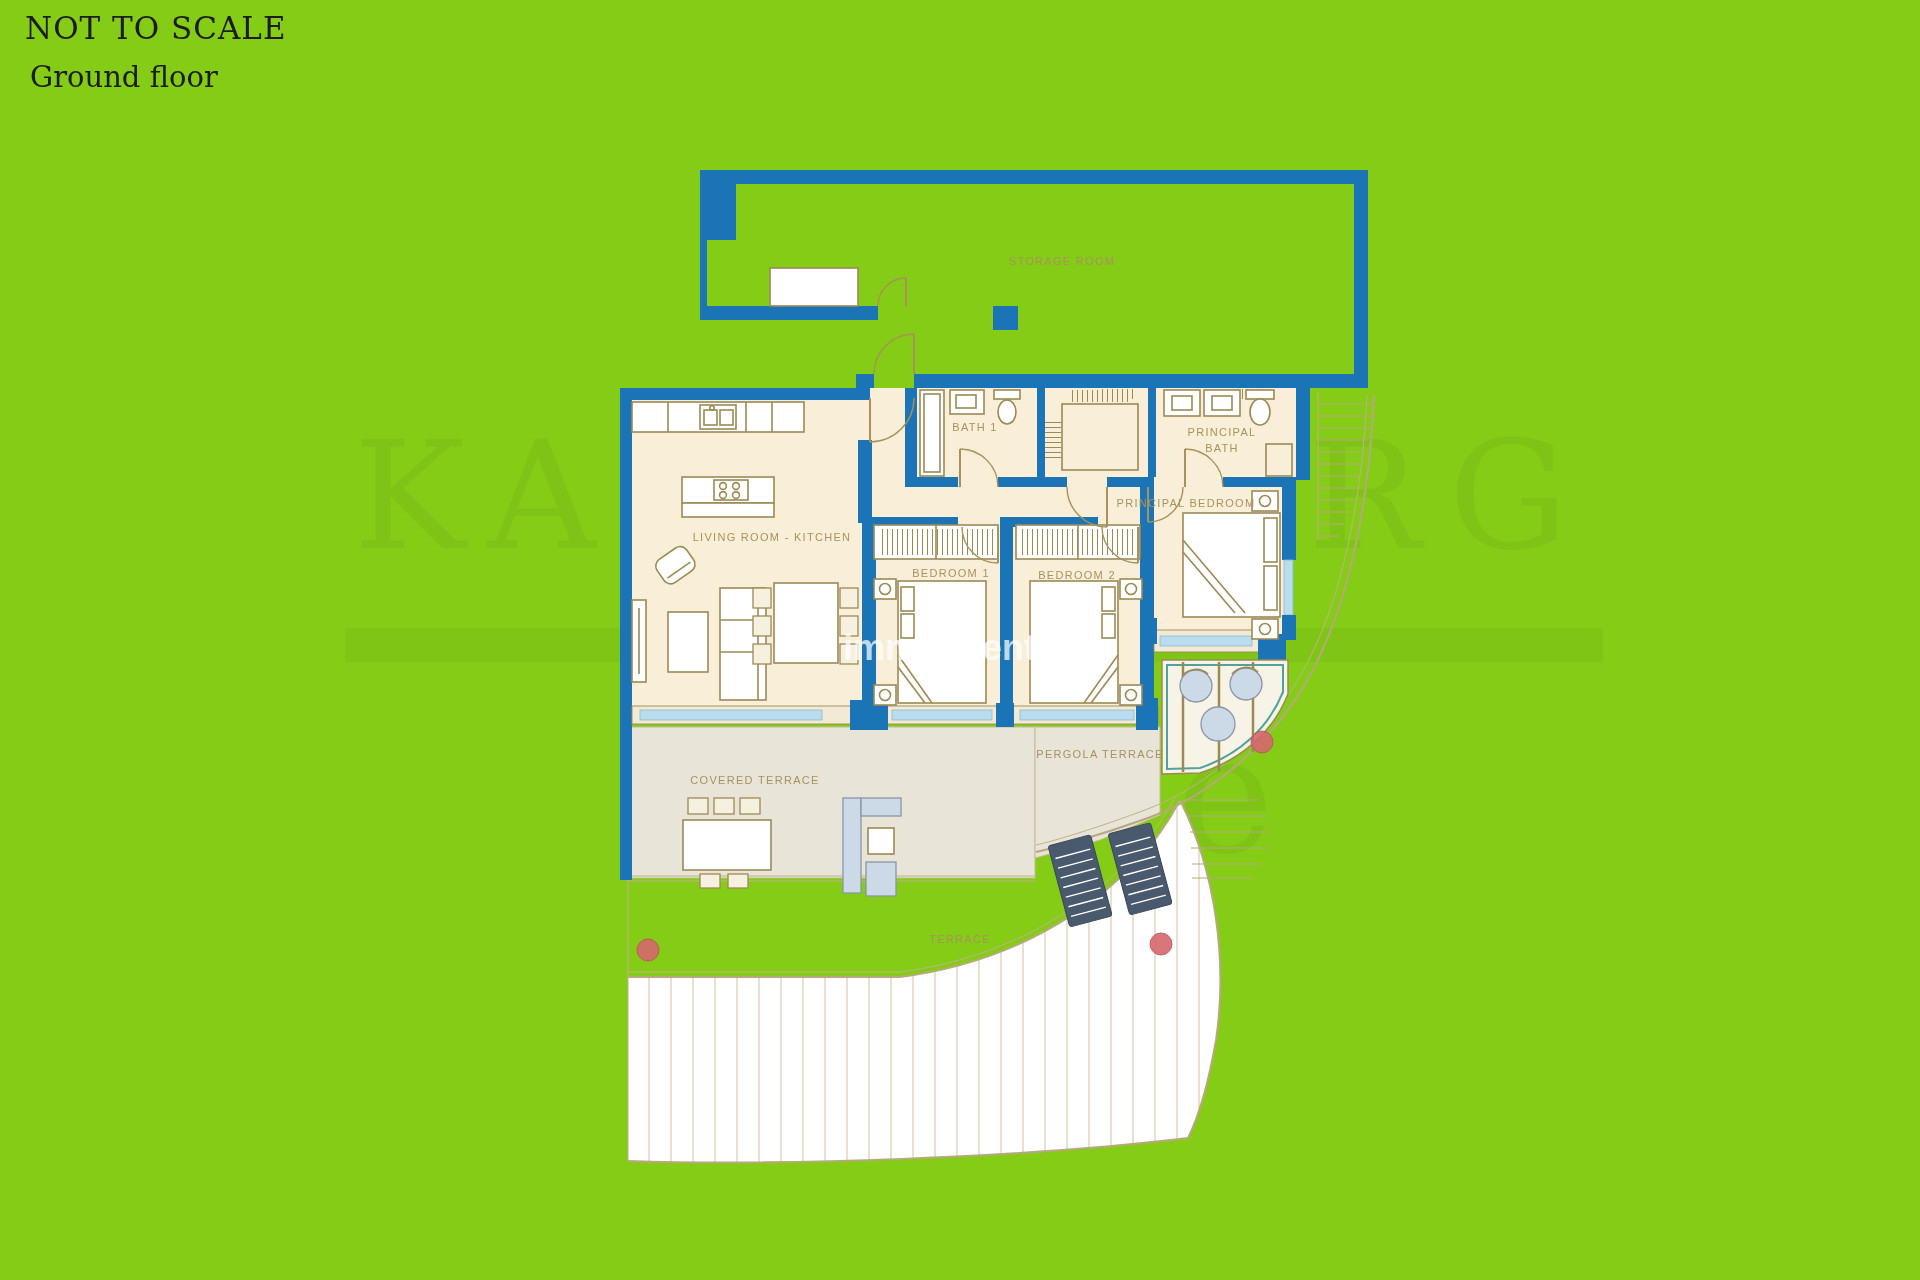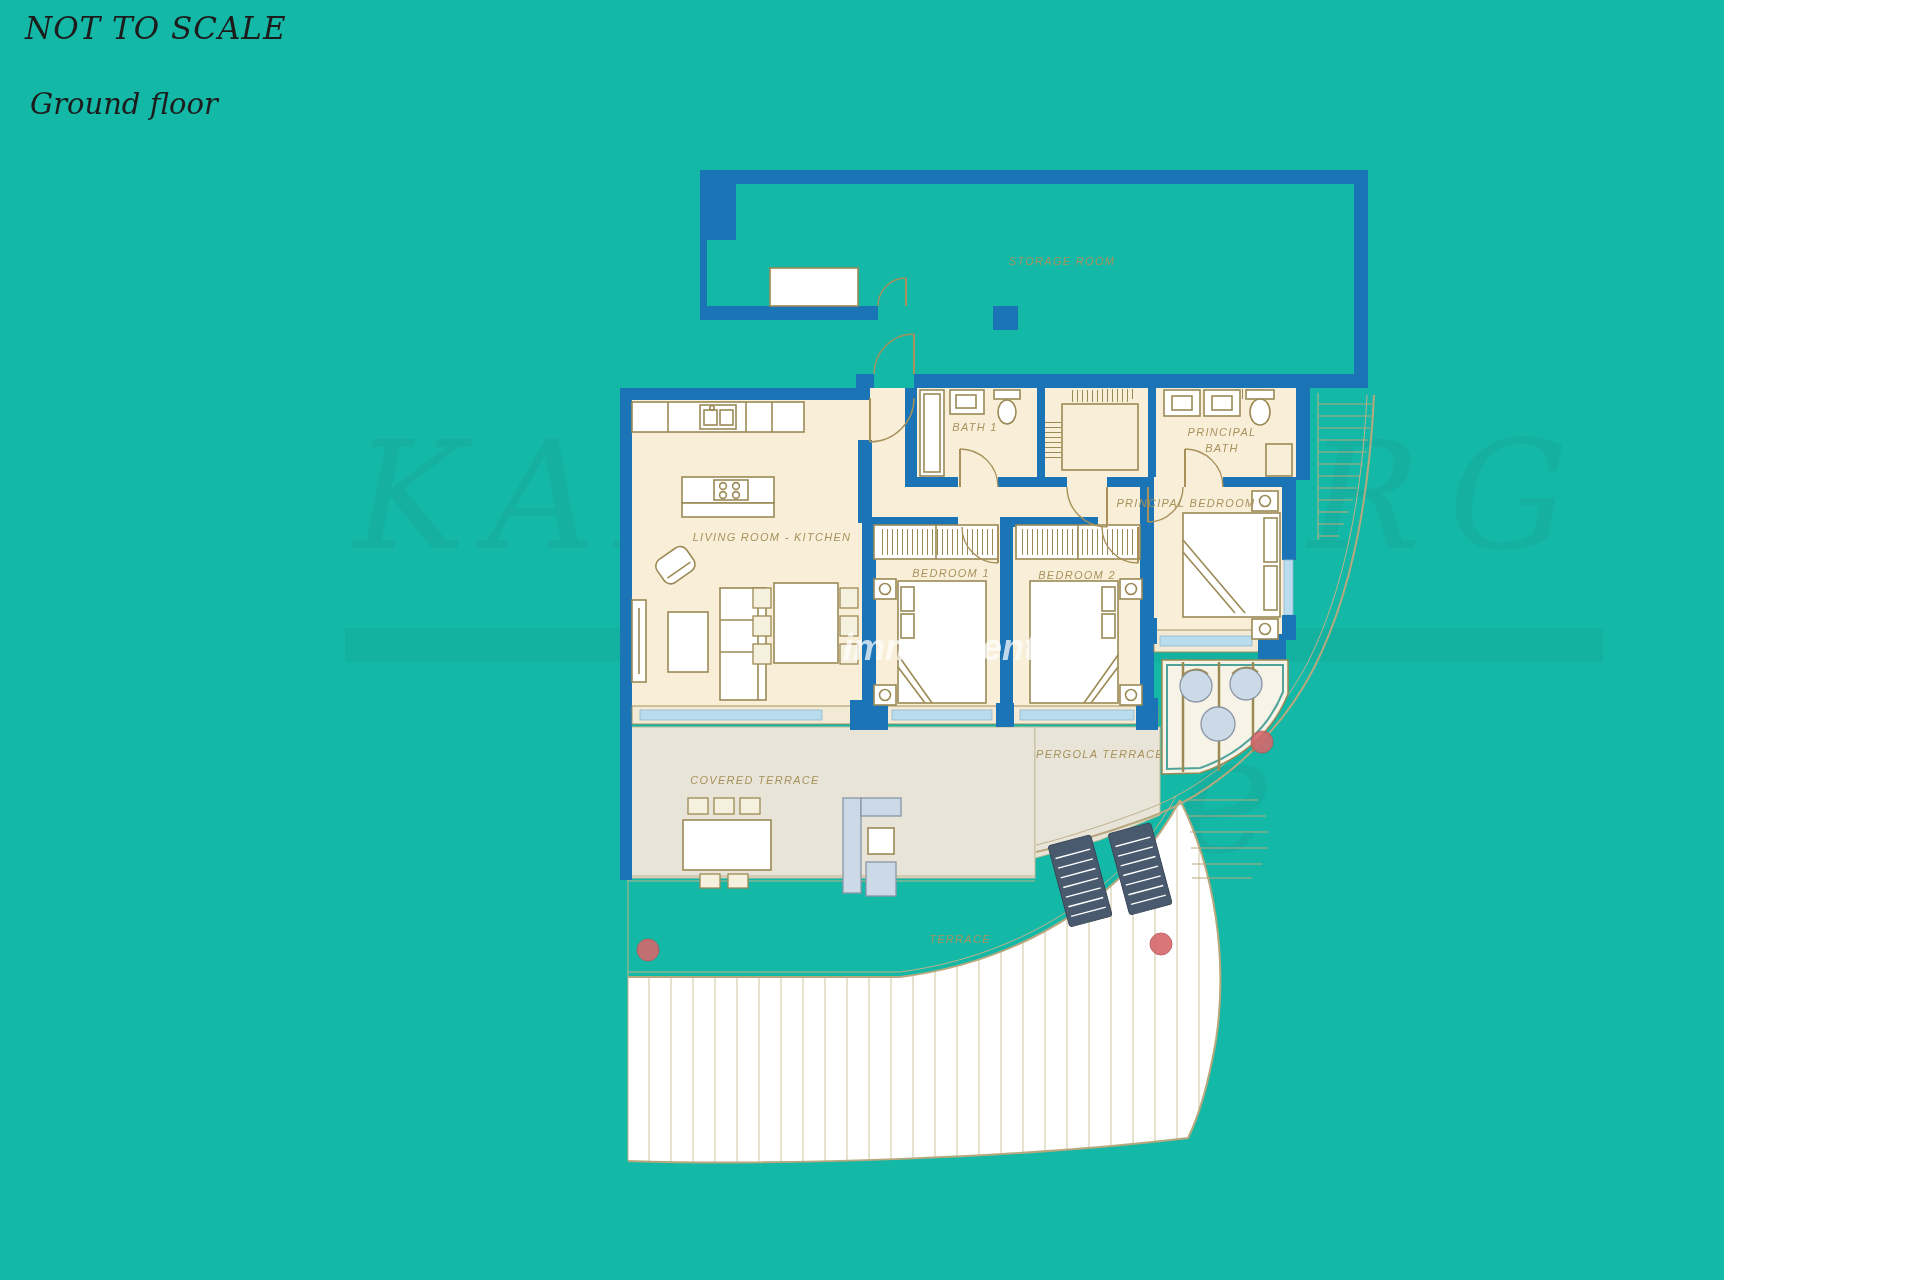--- a/index.html
+++ b/index.html
@@ -1,21 +1,21 @@
 <!DOCTYPE html>
 <html><head>
 <meta charset="utf-8">
 <style>
   html,body{margin:0;padding:0;background:#fff;}
-  .page{position:relative;width:1724px;height:1280px;background:#14b8a6;overflow:hidden;
-        font-family:"Liberation Sans", sans-serif;font-style:italic;}
+  .page{position:relative;width:1920px;height:1280px;background:#84cc16;overflow:hidden;
+        font-family:"Liberation Sans", sans-serif;}
   .hdr-note{position:absolute;left:25px;top:10px;font-family:"DejaVu Serif","Liberation Serif",serif;
         font-size:31px;letter-spacing:1px;color:#1c1c1c;}
   .hdr-floor{position:absolute;left:30px;top:60px;font-family:"DejaVu Serif","Liberation Serif",serif;
-        font-size:29px;color:#1c1c1c;margin-top:27px;}
+        font-size:29px;color:#1c1c1c;}
   svg{position:absolute;left:0;top:0;}
   .w{fill:#1b74b5;}
   .cream{fill:#f9efd8;}
   .grey{fill:#e8e4d8;stroke:#c6bb98;stroke-width:1;}
   .fur{fill:none;stroke:#9c8a55;stroke-width:1.6;}
   .furw{fill:#ffffff;stroke:#9c8a55;stroke-width:1.6;}
   .furl{fill:#f6f0de;stroke:#9c8a55;stroke-width:1.3;}
   .arc{fill:none;stroke:#a8915a;stroke-width:1.4;}
   .leaf{stroke:#a8915a;stroke-width:2;}
   .lbl{fill:#a8925d;font-family:"Liberation Sans",sans-serif;font-size:11px;letter-spacing:1.3px;text-anchor:middle;}

